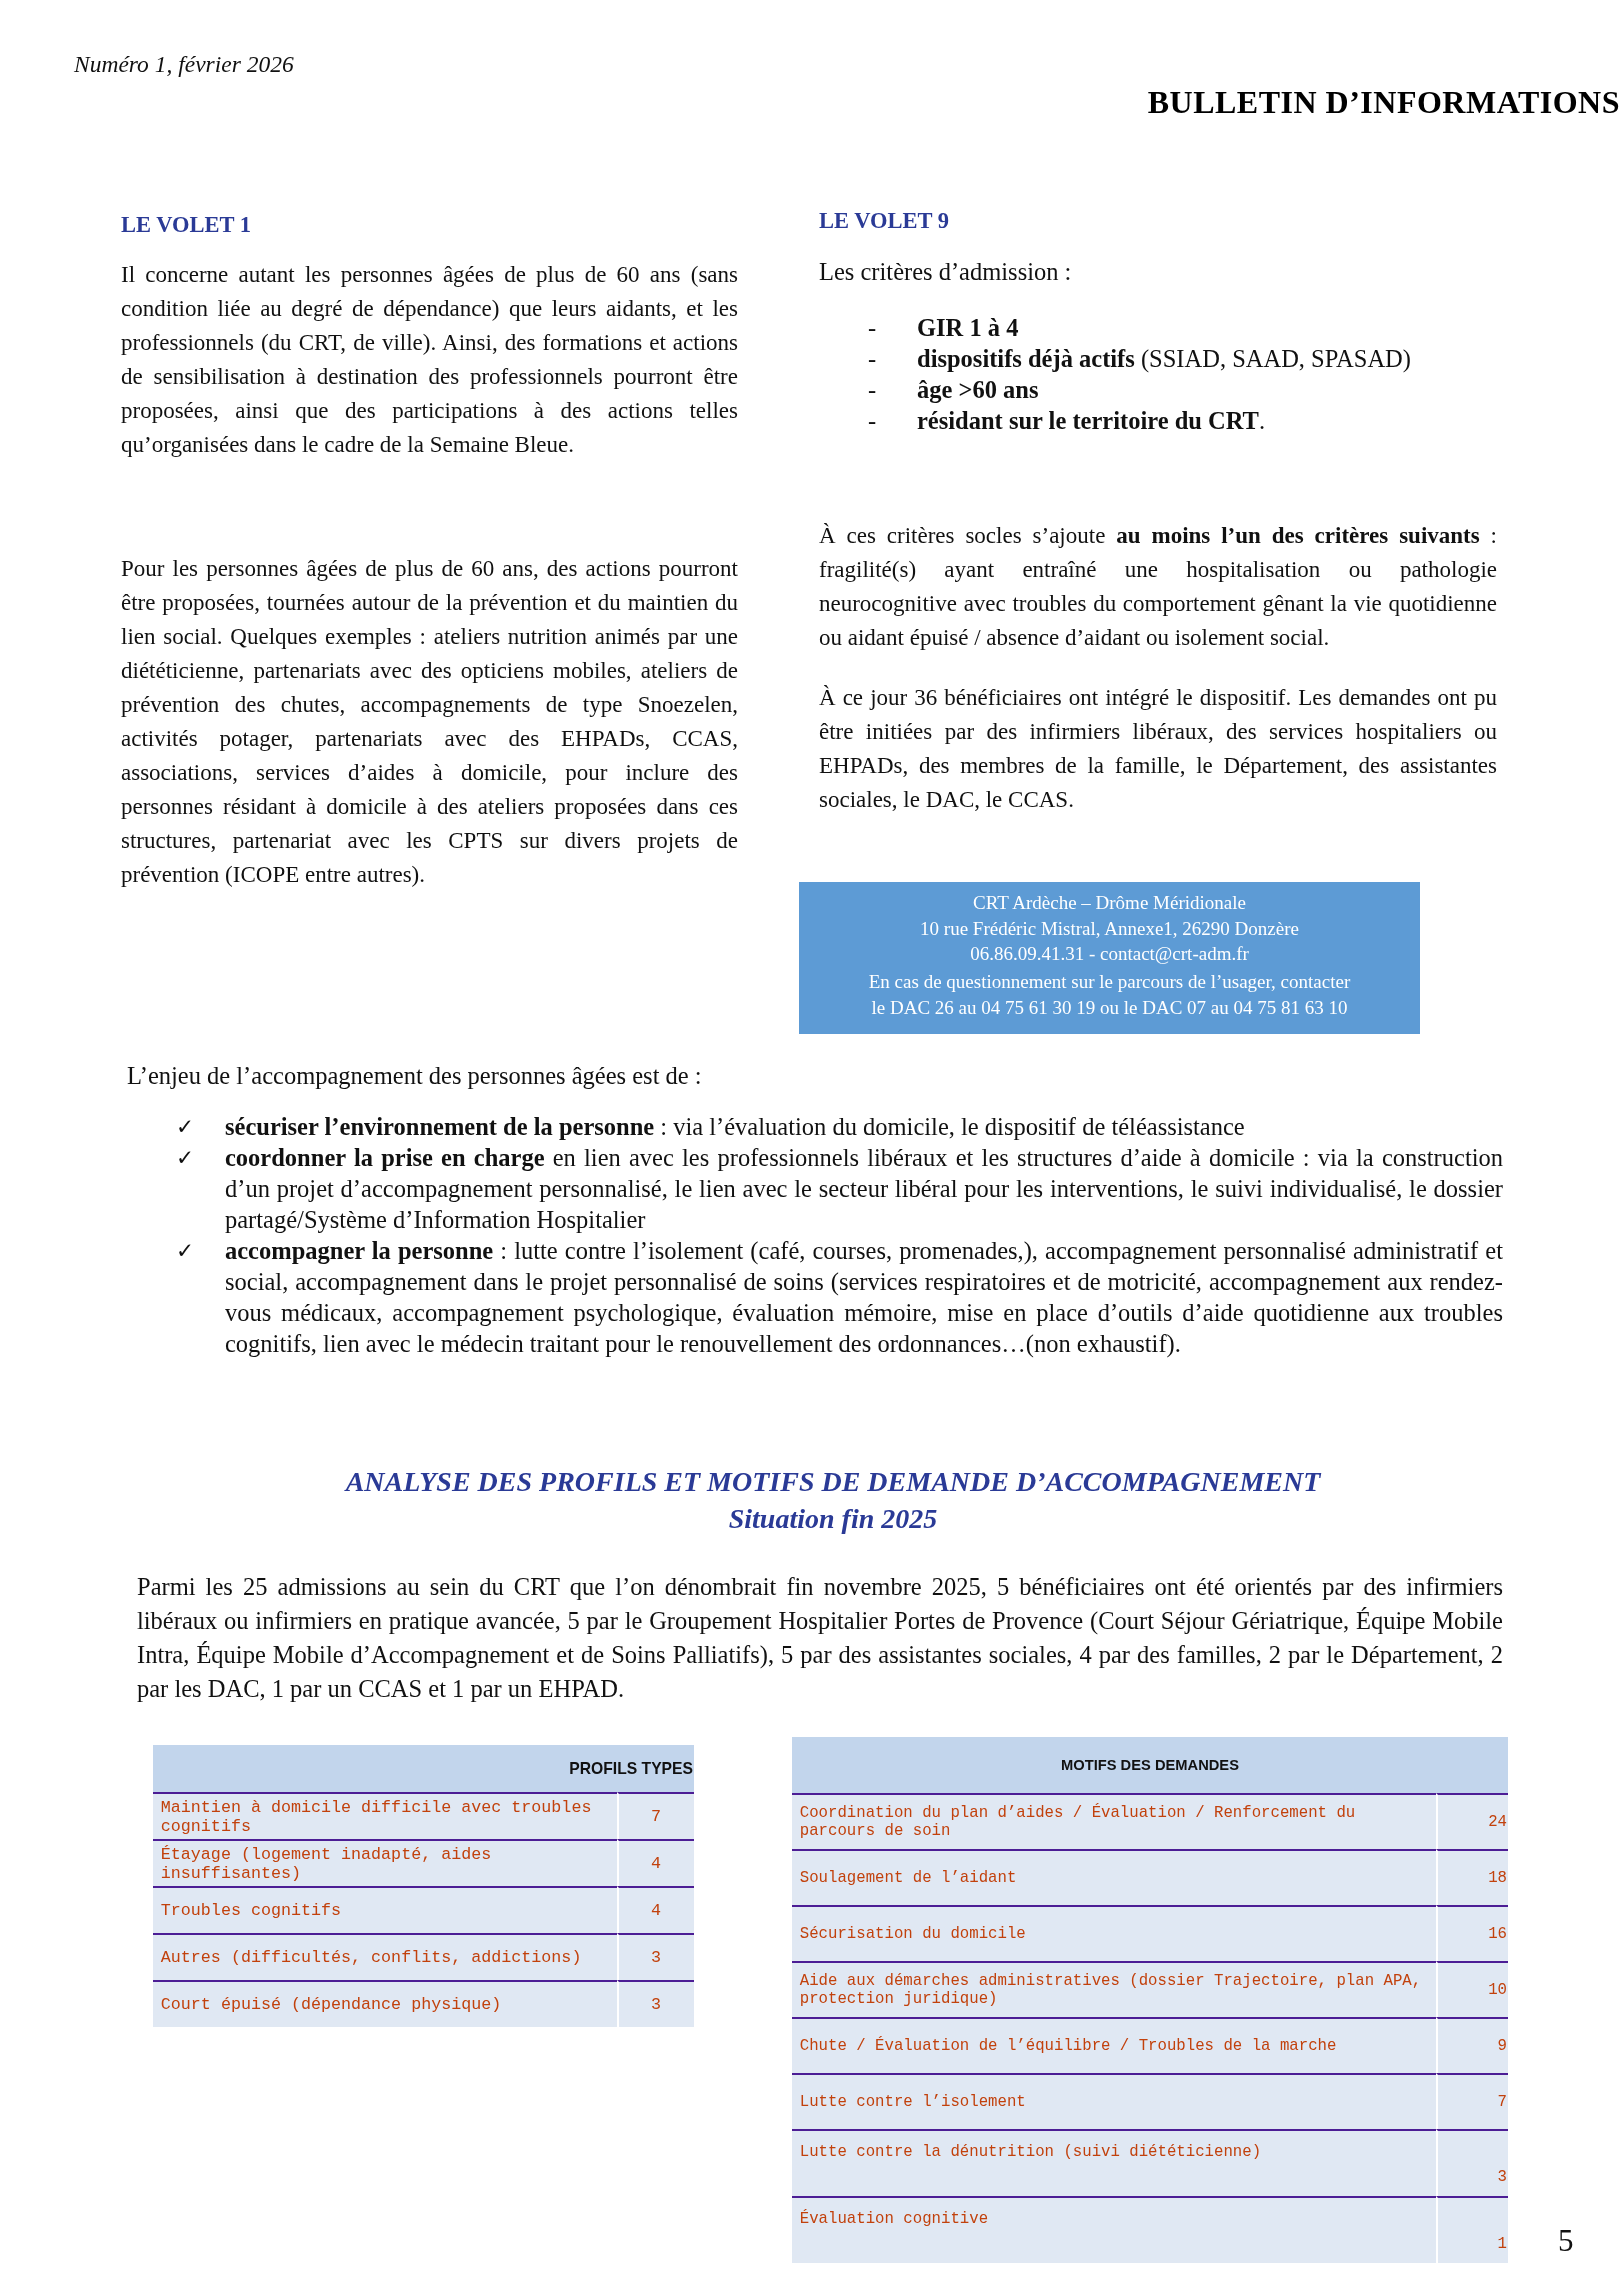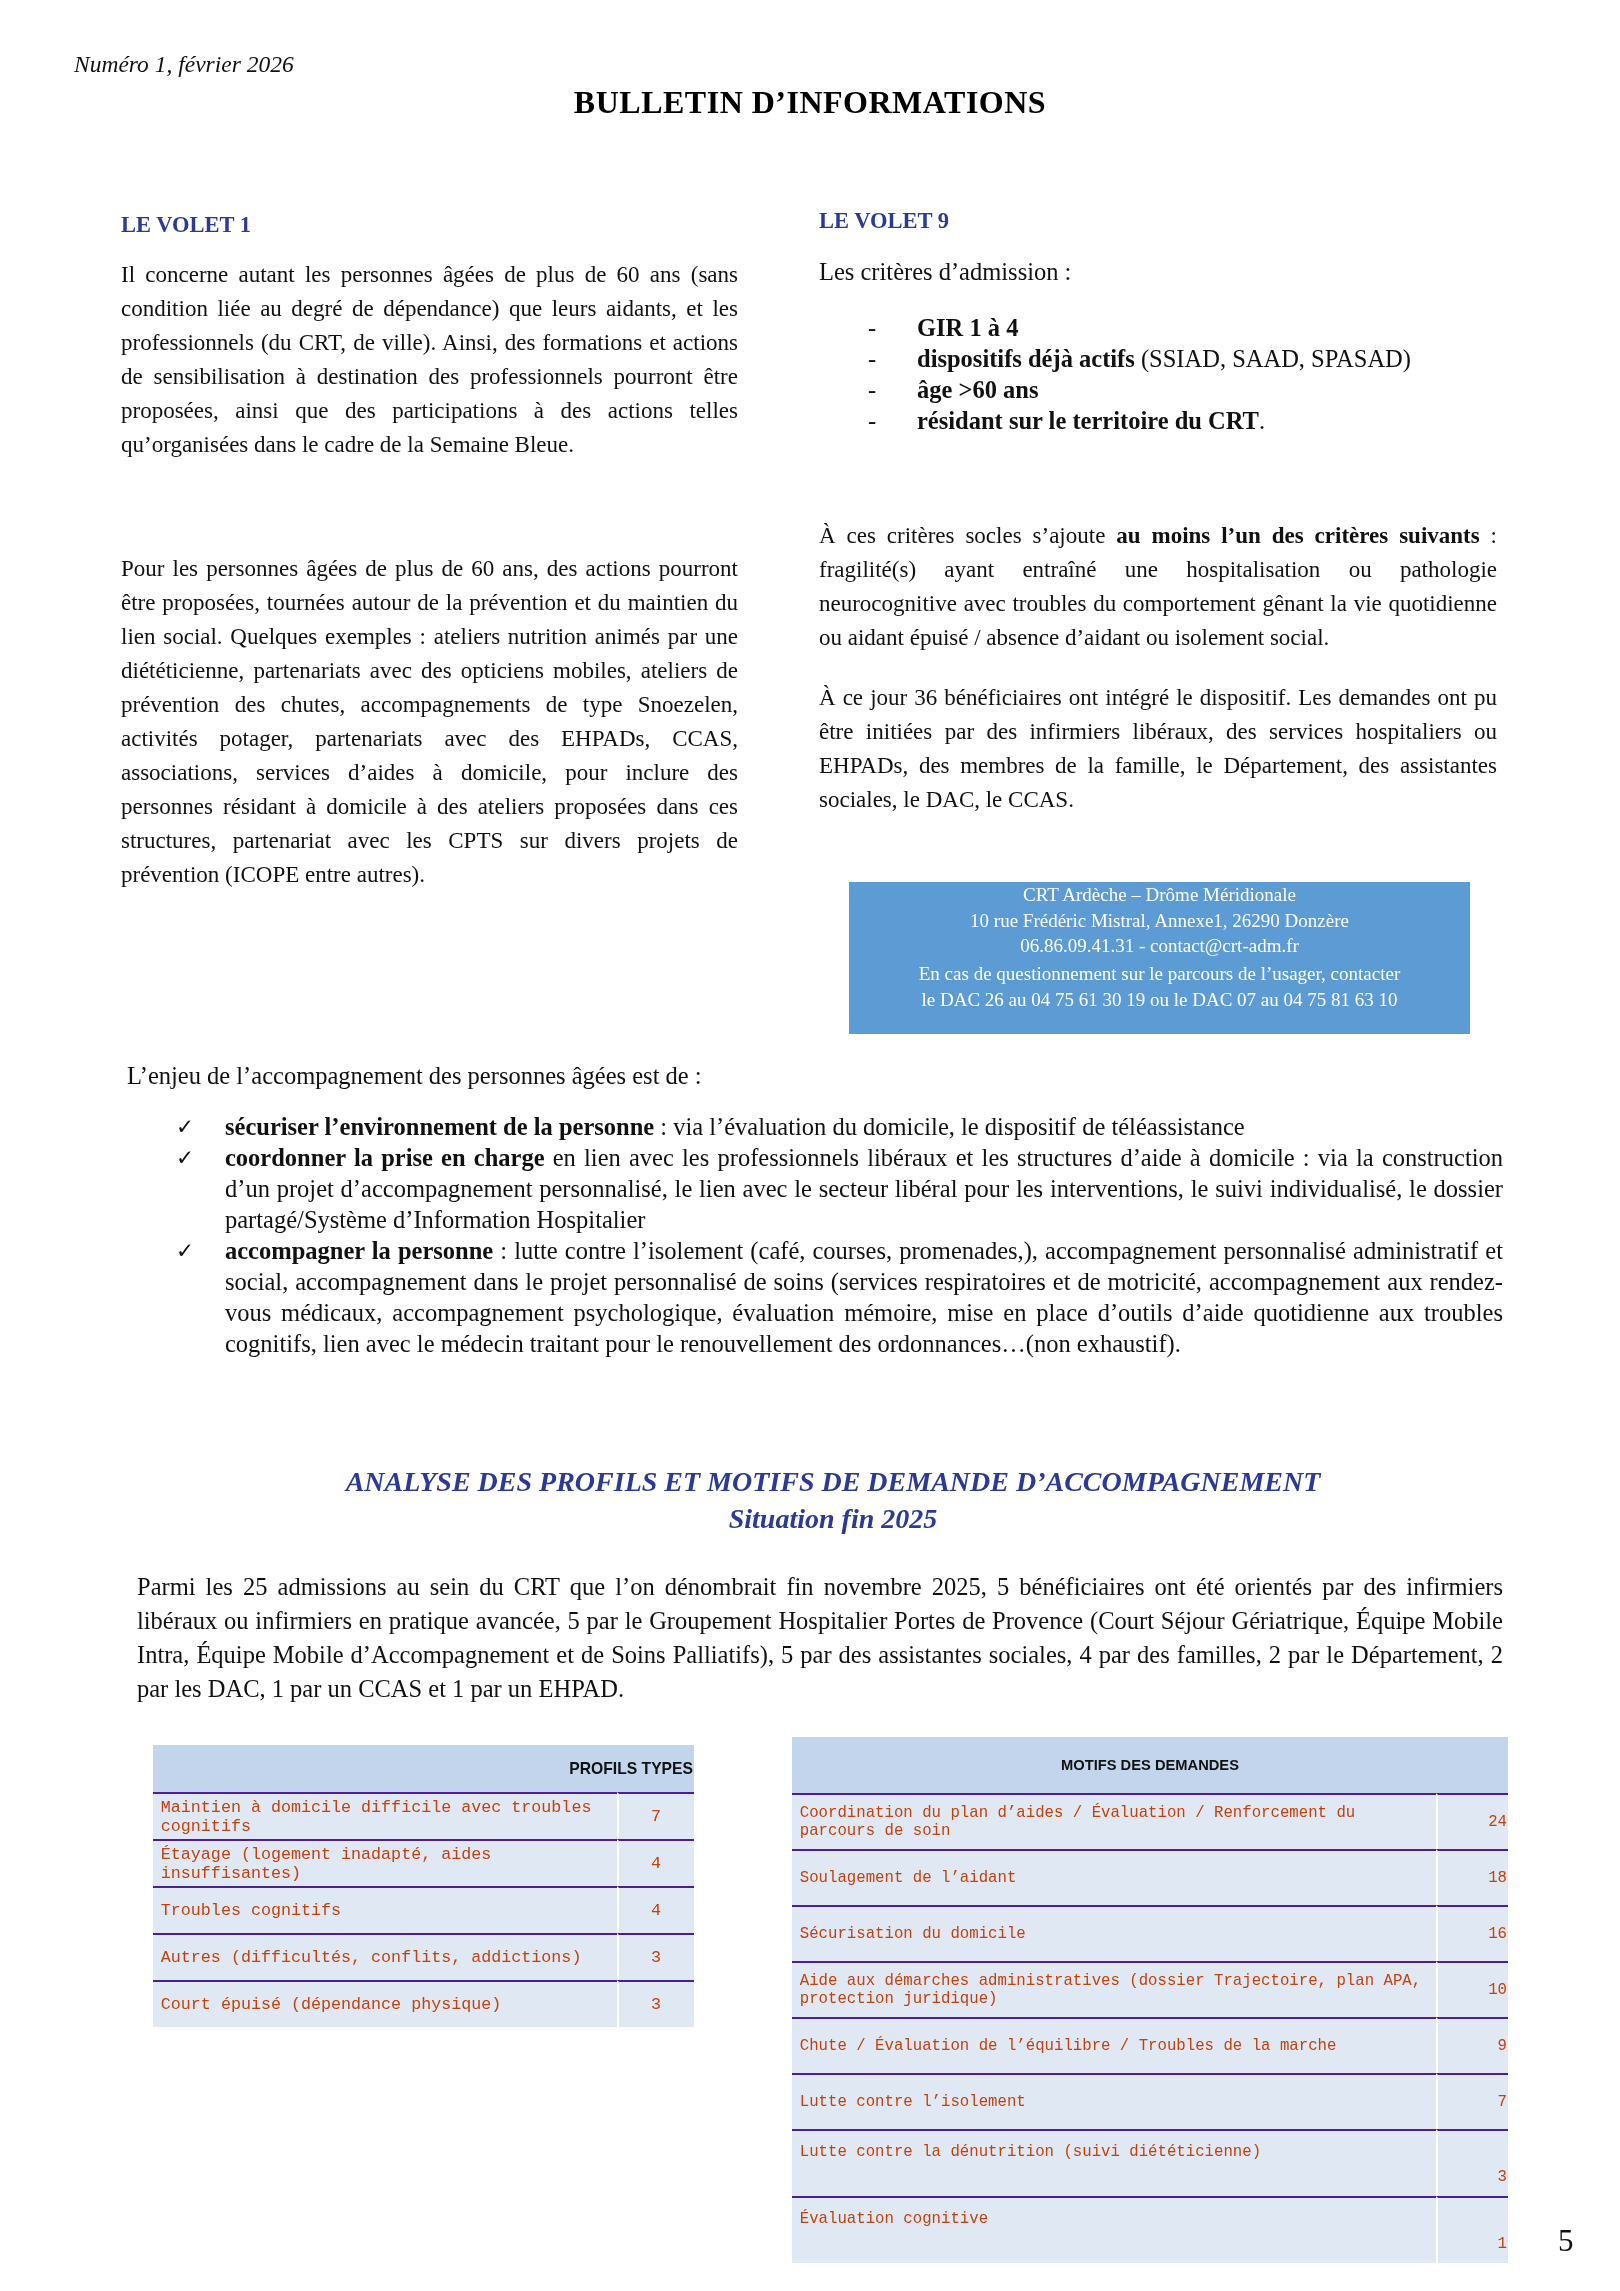--- a/index.html
+++ b/index.html
@@ -1,32 +1,32 @@
 <!DOCTYPE html>
 <html><head>
 <meta charset="utf-8">
 <style>
   html, body { margin: 0; padding: 0; background: #ffffff; }
   body { width: 1620px; height: 2292px; position: relative; overflow: hidden;
          font-family: "Liberation Serif", "DejaVu Serif", serif; color: #111; }
   .abs { position: absolute; }
   .issue { left: 74px; top: 51px; font-style: italic; font-size: 23.5px; color: #111; }
-  .title { left: 0; width: 1620px; top: 84px; text-align: center; font-weight: bold;
+  .title { left: 0; width: 1620px; top: 84px; text-align: right; font-weight: bold;
            font-size: 32px; letter-spacing: 0.5px; color: #000; }
   .vh { font-weight: bold; color: #2a3a96; font-size: 22.5px; }
   .para { font-size: 23px; line-height: 34px; text-align: justify; }
   .col1 { left: 121px; width: 617px; }
   .col2 { left: 819px; width: 678px; }
   .crit-list { list-style: none; margin: 0; padding: 0; font-size: 24.5px; line-height: 31px; }
   .crit-list li { position: relative; padding-left: 98px; text-align: justify; }
   .crit-list li .dash { position: absolute; left: 49px; top: 0; }
   b { font-weight: bold; }
-  .contact { left: 849px; top: 882px; width: 621px; height: 152px; background: #5d9bd5;
+  .contact { left: 799px; top: 882px; width: 621px; height: 152px; background: #5d9bd5;
              color: #ffffff; text-align: center; font-size: 19px; line-height: 25.5px;
-             padding-top: 0; box-sizing: border-box; }
+             padding-top: 8px; box-sizing: border-box; }
   .enjeu-intro { left: 127px; top: 1062px; font-size: 24.5px; }
   .enjeu-list { left: 176px; top: 1111px; width: 1327px; list-style: none; margin: 0; padding: 0;
                 font-size: 24.5px; line-height: 31px; }
   .enjeu-list li { position: relative; padding-left: 49px; text-align: justify; }
   .enjeu-list li .check { position: absolute; left: 0; top: 0; font-family: "DejaVu Sans", sans-serif; font-size: 21.6px; }
   .analyse-title { left: 0; width: 1666px; top: 1463px; text-align: center; font-style: italic;
                    font-weight: bold; color: #2a3a96; font-size: 28px; line-height: 37px; }
   .analyse-para { left: 137px; width: 1366px; top: 1570px; font-size: 24.5px; line-height: 34px; text-align: justify; }
   table { border-collapse: separate; border-spacing: 0; font-family: "Liberation Sans", "DejaVu Sans", sans-serif; }
   .t1 { left: 153px; top: 1745px; width: 541px; }

